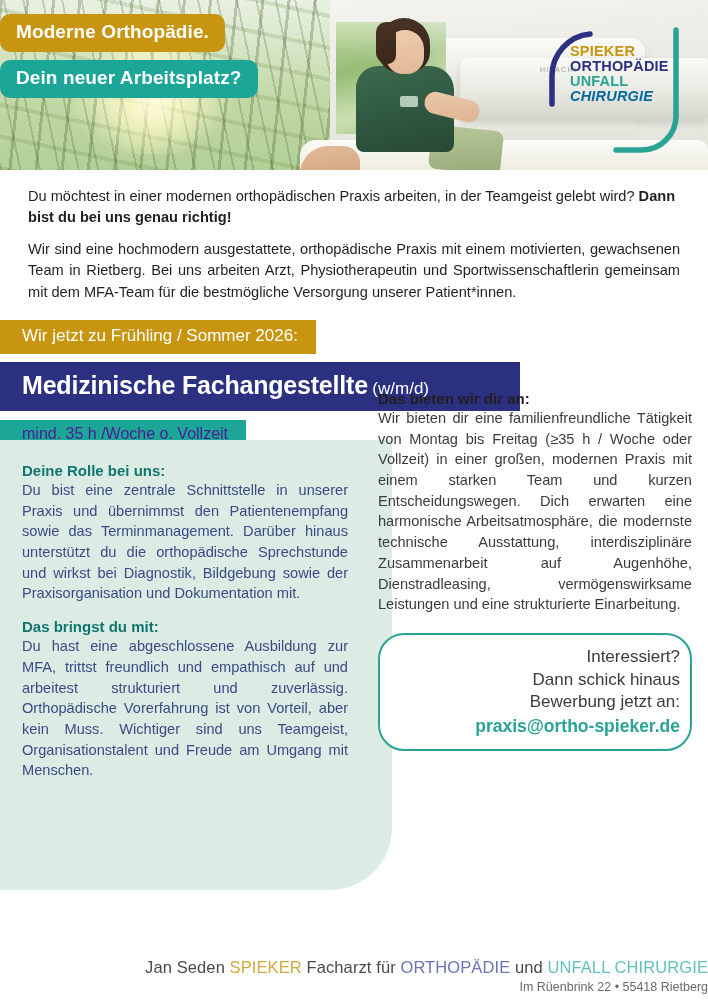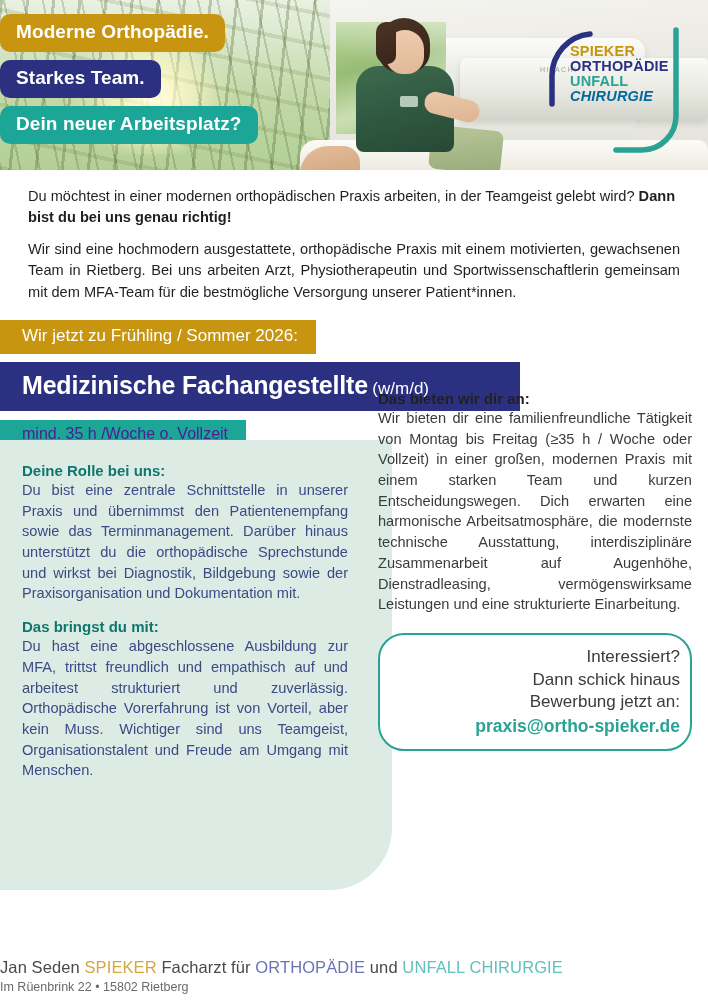--- a/index.html
+++ b/index.html
@@ -269,21 +269,21 @@
     font-weight: bold;
     color: #2aa395;
     margin-top: 2px;
   }
 
   
   .footer {
     position: absolute;
     left: 0; bottom: 6px;
     width: 708px;
-    text-align: left;
+    text-align: right;
   }
   .footer .f1 { font-size: 16.5px; color: #4a4a4a; letter-spacing: .1px; }
   .footer .f1 .gold { color: #d2a93d; }
   .footer .f1 .navy { color: #6b74b4; }
   .footer .f1 .teal { color: #62c2bb; }
   .footer .f2 { font-size: 12.5px; color: #6a6a6a; margin-top: 3px; }
 </style>
 </head>
 <body>
 
@@ -302,21 +302,20 @@
     <div class="hp-body"></div>
     <div class="hp-hair"></div>
     <div class="hp-face"></div>
     <div class="hp-hair2"></div>
     <div class="hp-logo"></div>
     <div class="hp-arm"></div>
   </div>
 
   <div class="hero-bars">
     <div class="hbar-row"><span class="hbar hbar-1">Moderne Orthopädie.</span></div>
-    <div class="hbar-row"><span class="hbar hbar-2">Starkes Team.</span></div>
     <div class="hbar-row"><span class="hbar hbar-3">Dein neuer Arbeitsplatz?</span></div>
   </div>
 
   <div class="logo-wrap">
     <svg width="172" height="152" viewBox="0 0 172 152">
       <path d="M 62 26 A 42 42 0 0 0 24 68 L 24 96" fill="none" stroke="#2b3180" stroke-width="5.5" stroke-linecap="round"></path>
       <path d="M 148 22 L 148 108 A 34 34 0 0 1 114 142 L 88 142" fill="none" stroke="#2aa395" stroke-width="5.5" stroke-linecap="round"></path>
     </svg>
     <div class="logo-text">
       <div class="lt-1">SPIEKER</div>
@@ -370,14 +369,14 @@
 
 <div class="footer">
   <div class="f1">
     <span>Jan Seden</span>
     <span class="gold">SPIEKER</span>
     <span>Facharzt für</span>
     <span class="navy">ORTHOPÄDIE</span>
     <span>und</span>
     <span class="teal">UNFALL CHIRURGIE</span>
   </div>
-  <div class="f2">Im Rüenbrink 22 • 15802 Rietberg</div>
+  <div class="f2">Im Rüenbrink 22 • 55418 Rietberg</div>
 </div>
 
 </body></html>

